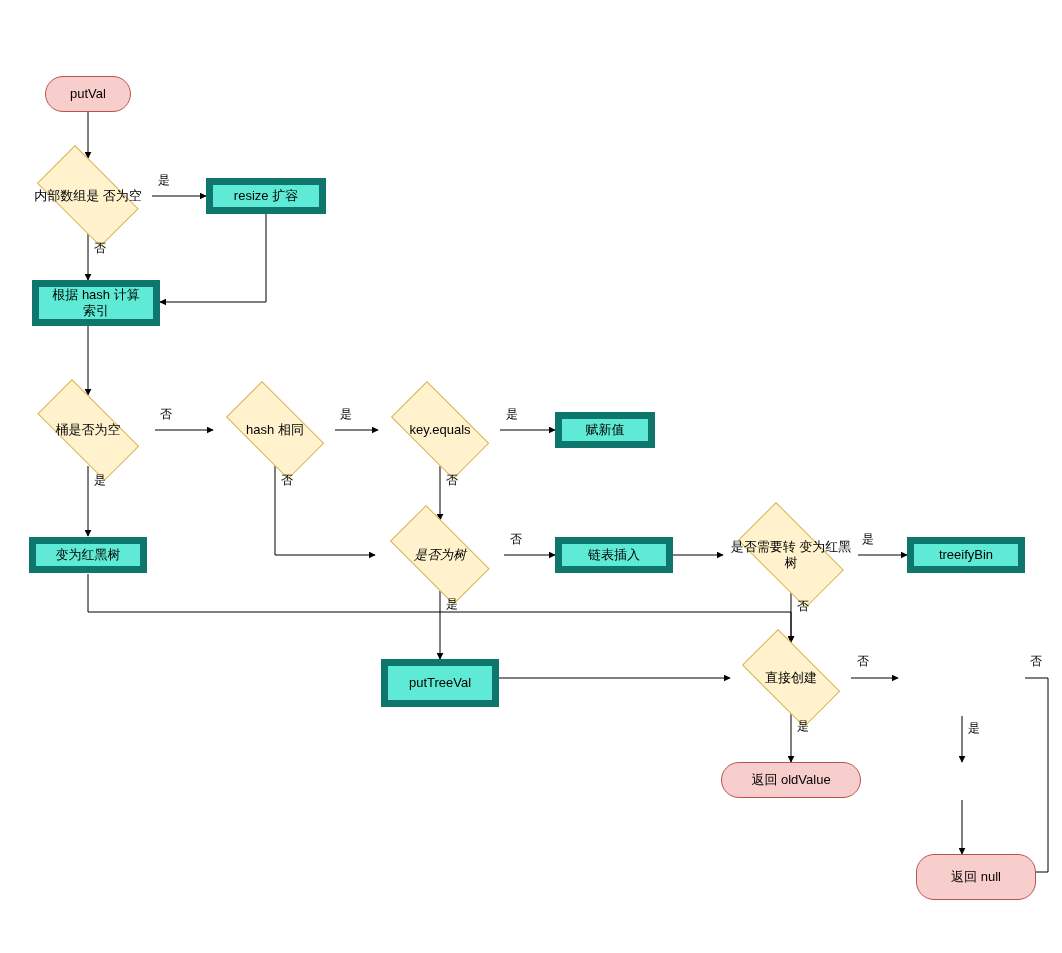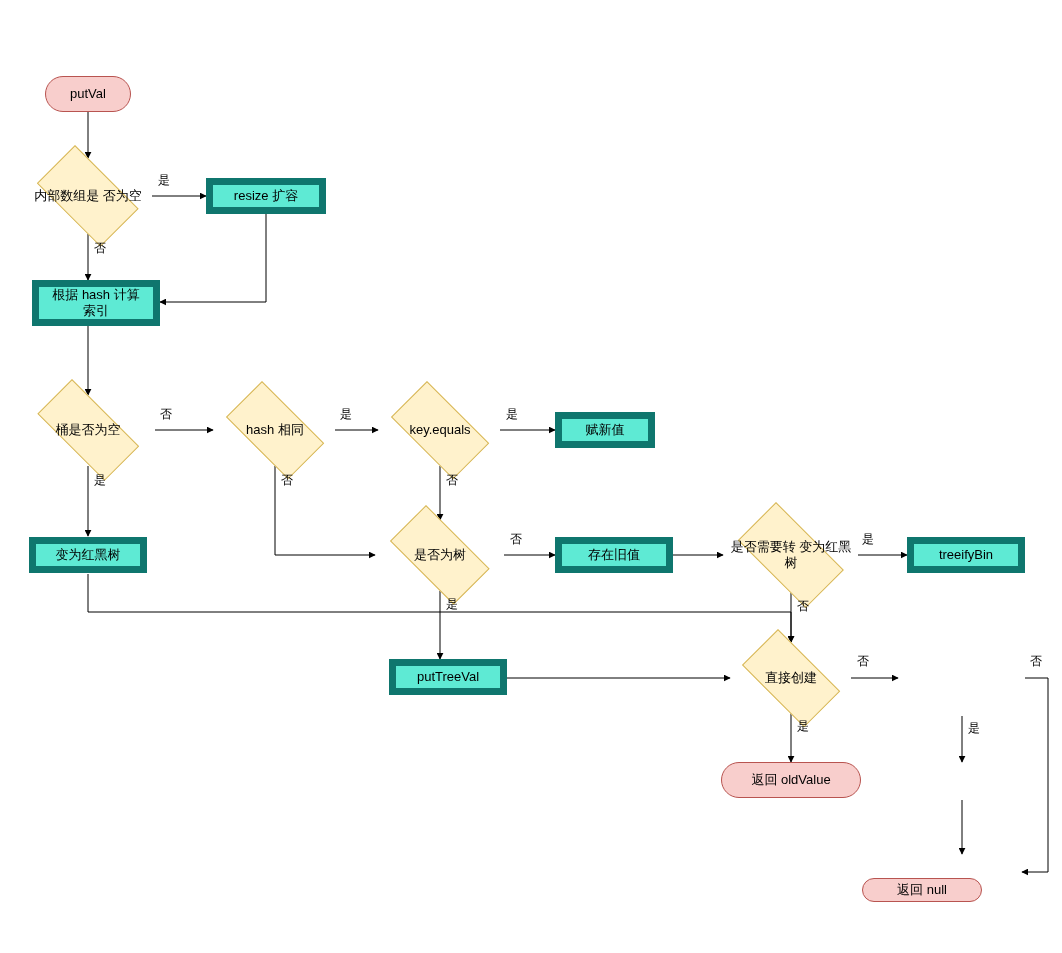--- a/index.html
+++ b/index.html
@@ -187,61 +187,61 @@
     <div class="diamond">
         <div class="kite"></div>
       </div>
     <span class="label">key.equals</span>
   </div>
 
   <div class="node process" style="left:555px; top:412px; width:100px; height:36px;">
     <span class="label">赋新值</span>
   </div>
 
-  <div class="decision" style="left:376px; top:519px; width:128px; height:72px;">
+  <div class="decision" style="left:376px; top:519px; width:128px; height:72px;font-style:italic;">
     <div class="diamond">
         <div class="kite"></div>
       </div>
     <span class="label">是否为树</span>
   </div>
 
   <div class="node process" style="left:555px; top:537px; width:118px; height:36px;">
-    <span class="label">存在旧值</span>
+    <span class="label">链表插入</span>
   </div>
 
   <div class="decision" style="left:723px; top:517px; width:136px; height:76px;">
     <div class="diamond">
         <div class="kite"></div>
       </div>
     <span class="label">是否需要转
 变为红黑树</span>
   </div>
 
   <div class="node process" style="left:907px; top:537px; width:118px; height:36px;">
     <span class="label">treeifyBin</span>
   </div>
 
-  <div class="node process" style="left:389px; top:659px; width:118px; height:36px;">
+  <div class="node process" style="left:381px; top:659px; width:118px; height:48px;">
     <span class="label">putTreeVal</span>
   </div>
 
   <div class="decision" style="left:729px; top:642px; width:124px; height:72px;">
     <div class="diamond">
         <div class="kite"></div>
       </div>
     <span class="label">直接创建</span>
   </div>
 
   <div class="node terminator" style="left:721px; top:762px; width:140px; height:36px;">
     <span class="label">返回 oldValue</span>
   </div>
 
 
 
-  <div class="node terminator" style="left:862px; top:854px; width:120px; height:24px;margin-top:24px;">
+  <div class="node terminator" style="left:916px; top:854px; width:120px; height:46px;">
     <span class="label">返回 null</span>
   </div>
 
   <span class="edge-label" style="left:158px; top:172px;">是</span>
   <span class="edge-label" style="left:94px; top:240px;">否</span>
 
   <span class="edge-label" style="left:160px; top:406px;">否</span>
   <span class="edge-label" style="left:94px; top:472px;">是</span>
 
   <span class="edge-label" style="left:340px; top:406px;">是</span>

